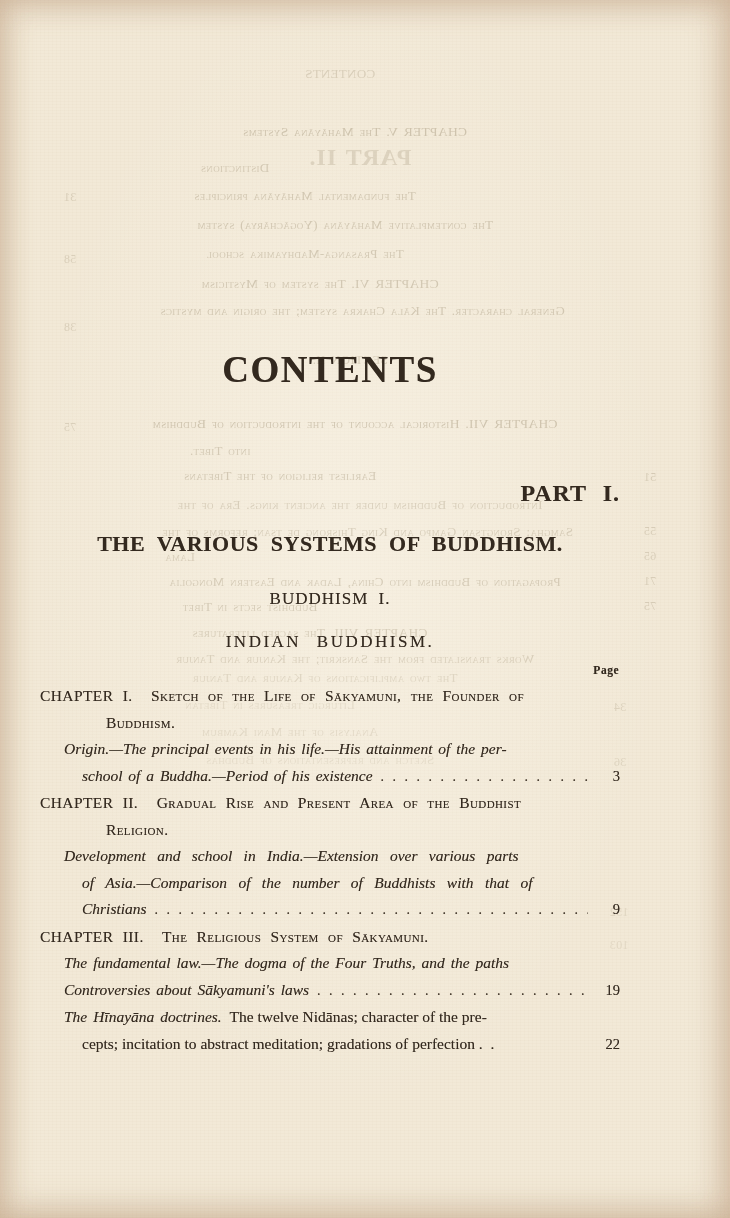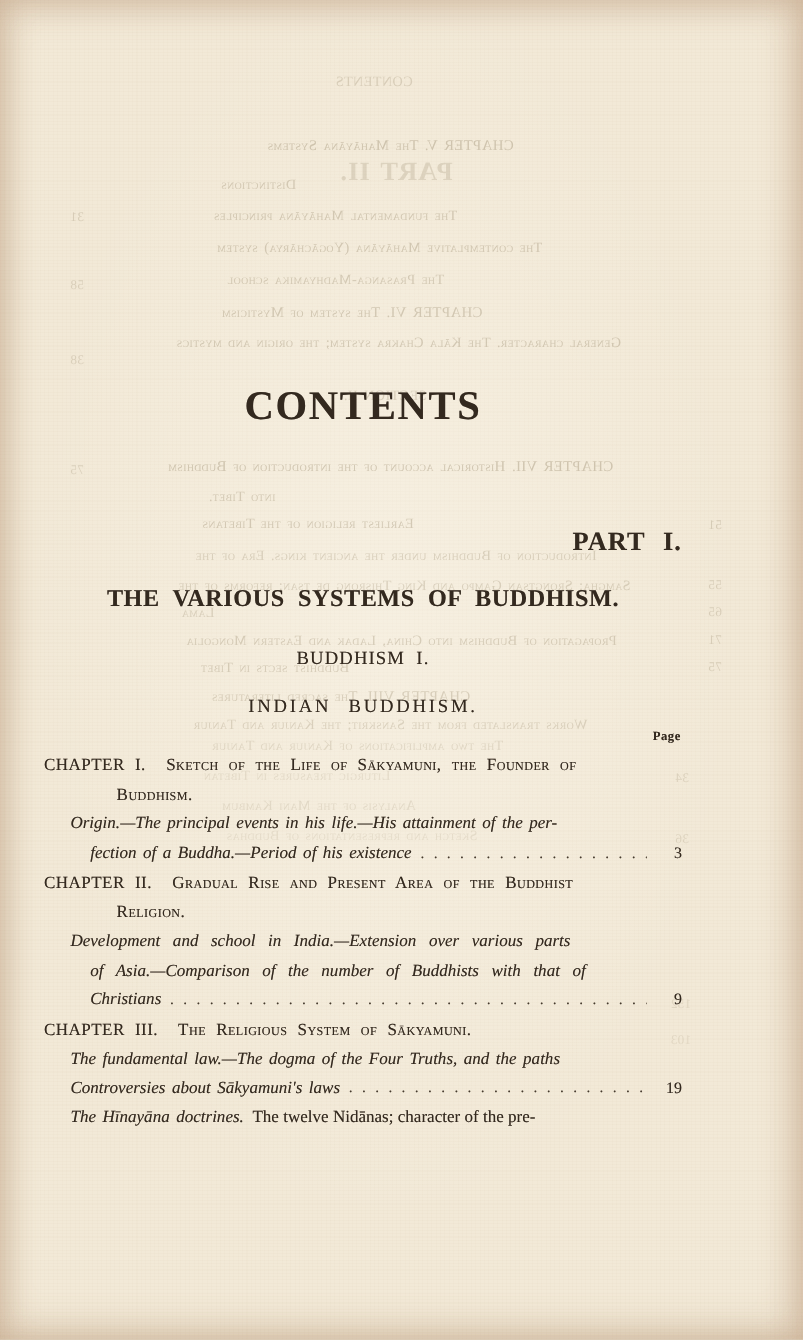--- a/index.html
+++ b/index.html
@@ -58,21 +58,21 @@
   .line{
     display:flex;align-items:baseline;
     line-height:26.5px;font-size:15.5px;
   }
   .line .t,.line .t2{white-space:pre-wrap;}
   .line.chap .t{font-variant:small-caps;letter-spacing:0.4px;word-spacing:5px;}
   .line.ital .t{font-style:italic;word-spacing:2px;}
   .line.w .t{word-spacing:7.5px;}
   .line .t2{font-style:normal;}
   .line.roman .t{font-style:normal;}
-  .line.ind1{padding-left:24px;align-items:flex-end;}
+  .line.ind1{padding-left:24px;}
   .line.ind2{padding-left:42px;}
   .line.indC{padding-left:66px;}
   .dots{
     flex:1;overflow:hidden;white-space:nowrap;
     margin:0 6px 0 8px;color:#453a2d;font-size:14px;letter-spacing:2.5px;
   }
   .dots::after{content:". . . . . . . . . . . . . . . . . . . . . . . . . . . . . . . . . . . . . . . . . . . . . . . . . . . . . . . . . .";}
   .spacer{flex:1;}
   .pg{min-width:26px;text-align:right;font-size:14.5px;}
 </style>
@@ -131,21 +131,21 @@
           <div class="line chap">
             <span class="t">CHAPTER I.  Sketch of the Life of Sākyamuni, the Founder of</span>
           </div>
           <div class="line chap indC">
             <span class="t">Buddhism.</span>
           </div>
           <div class="line ital ind1">
             <span class="t">Origin.—The principal events in his life.—His attainment of the per-</span>
           </div>
           <div class="line ital ind2">
-            <span class="t">fection of a Buddha.—Period of his existence</span>
+            <span class="t">school of a Buddha.—Period of his existence</span>
             <span class="dots"></span>
             <span class="pg">3</span>
           </div>
           <div class="line chap">
             <span class="t">CHAPTER II.  Gradual Rise and Present Area of the Buddhist</span>
           </div>
           <div class="line chap indC">
             <span class="t">Religion.</span>
           </div>
           <div class="line ital ind1 w">
@@ -167,17 +167,22 @@
           </div>
           <div class="line ital ind1">
             <span class="t">Controversies about Sākyamuni's laws</span>
             <span class="dots"></span>
             <span class="pg">19</span>
           </div>
           <div class="line ital ind1">
             <span class="t">The Hīnayāna doctrines.</span>
             <span class="t2">  The twelve Nidānas; character of the pre-</span>
           </div>
+          <div class="line roman ind2">
+            <span class="t">cepts; incitation to abstract meditation; gradations of perfection .  .</span>
+            <span class="spacer"></span>
+            <span class="pg">22</span>
+          </div>
         </div>
     </div>
   </div>
   <div class="vignette"></div>
 </div>
 
 </body></html>

